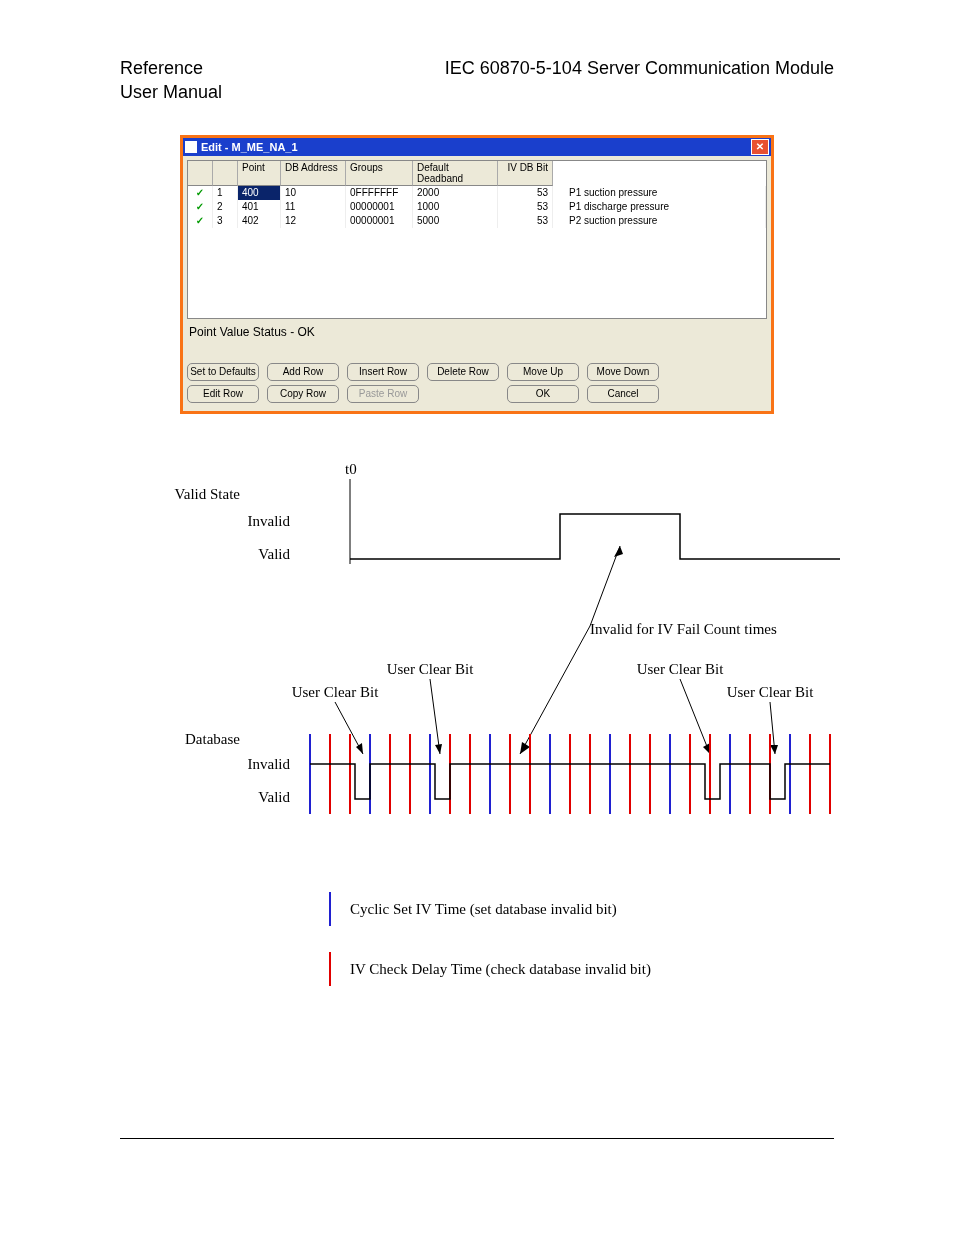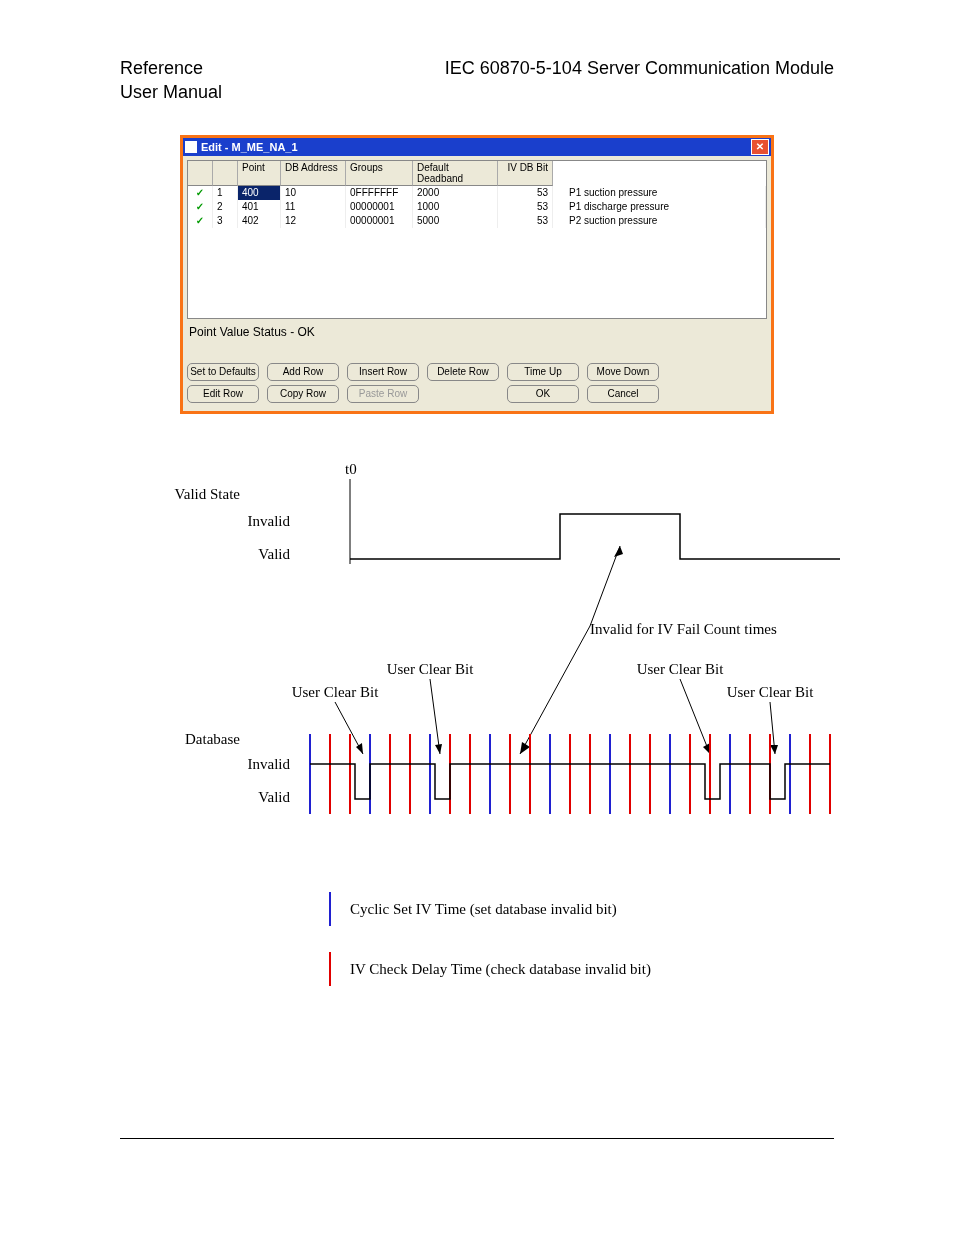--- a/index.html
+++ b/index.html
@@ -192,21 +192,21 @@
             </div>
           </div>
         <div class="grid-blank"></div>
       </div>
       <div class="status">Point Value Status - OK</div>
       <div class="btn-row">
         <button class="dlg-btn">Set to Defaults</button>
         <button class="dlg-btn">Add Row</button>
         <button class="dlg-btn">Insert Row</button>
         <button class="dlg-btn">Delete Row</button>
-        <button class="dlg-btn">Time Up</button>
+        <button class="dlg-btn">Move Up</button>
         <button class="dlg-btn">Move Down</button>
       </div>
       <div class="btn-row">
         <button class="dlg-btn">Edit Row</button>
         <button class="dlg-btn">Copy Row</button>
         <button class="dlg-btn" disabled="">Paste Row</button>
         <div style="width:72px"></div>
         <button class="dlg-btn">OK</button>
         <button class="dlg-btn">Cancel</button>
       </div>

